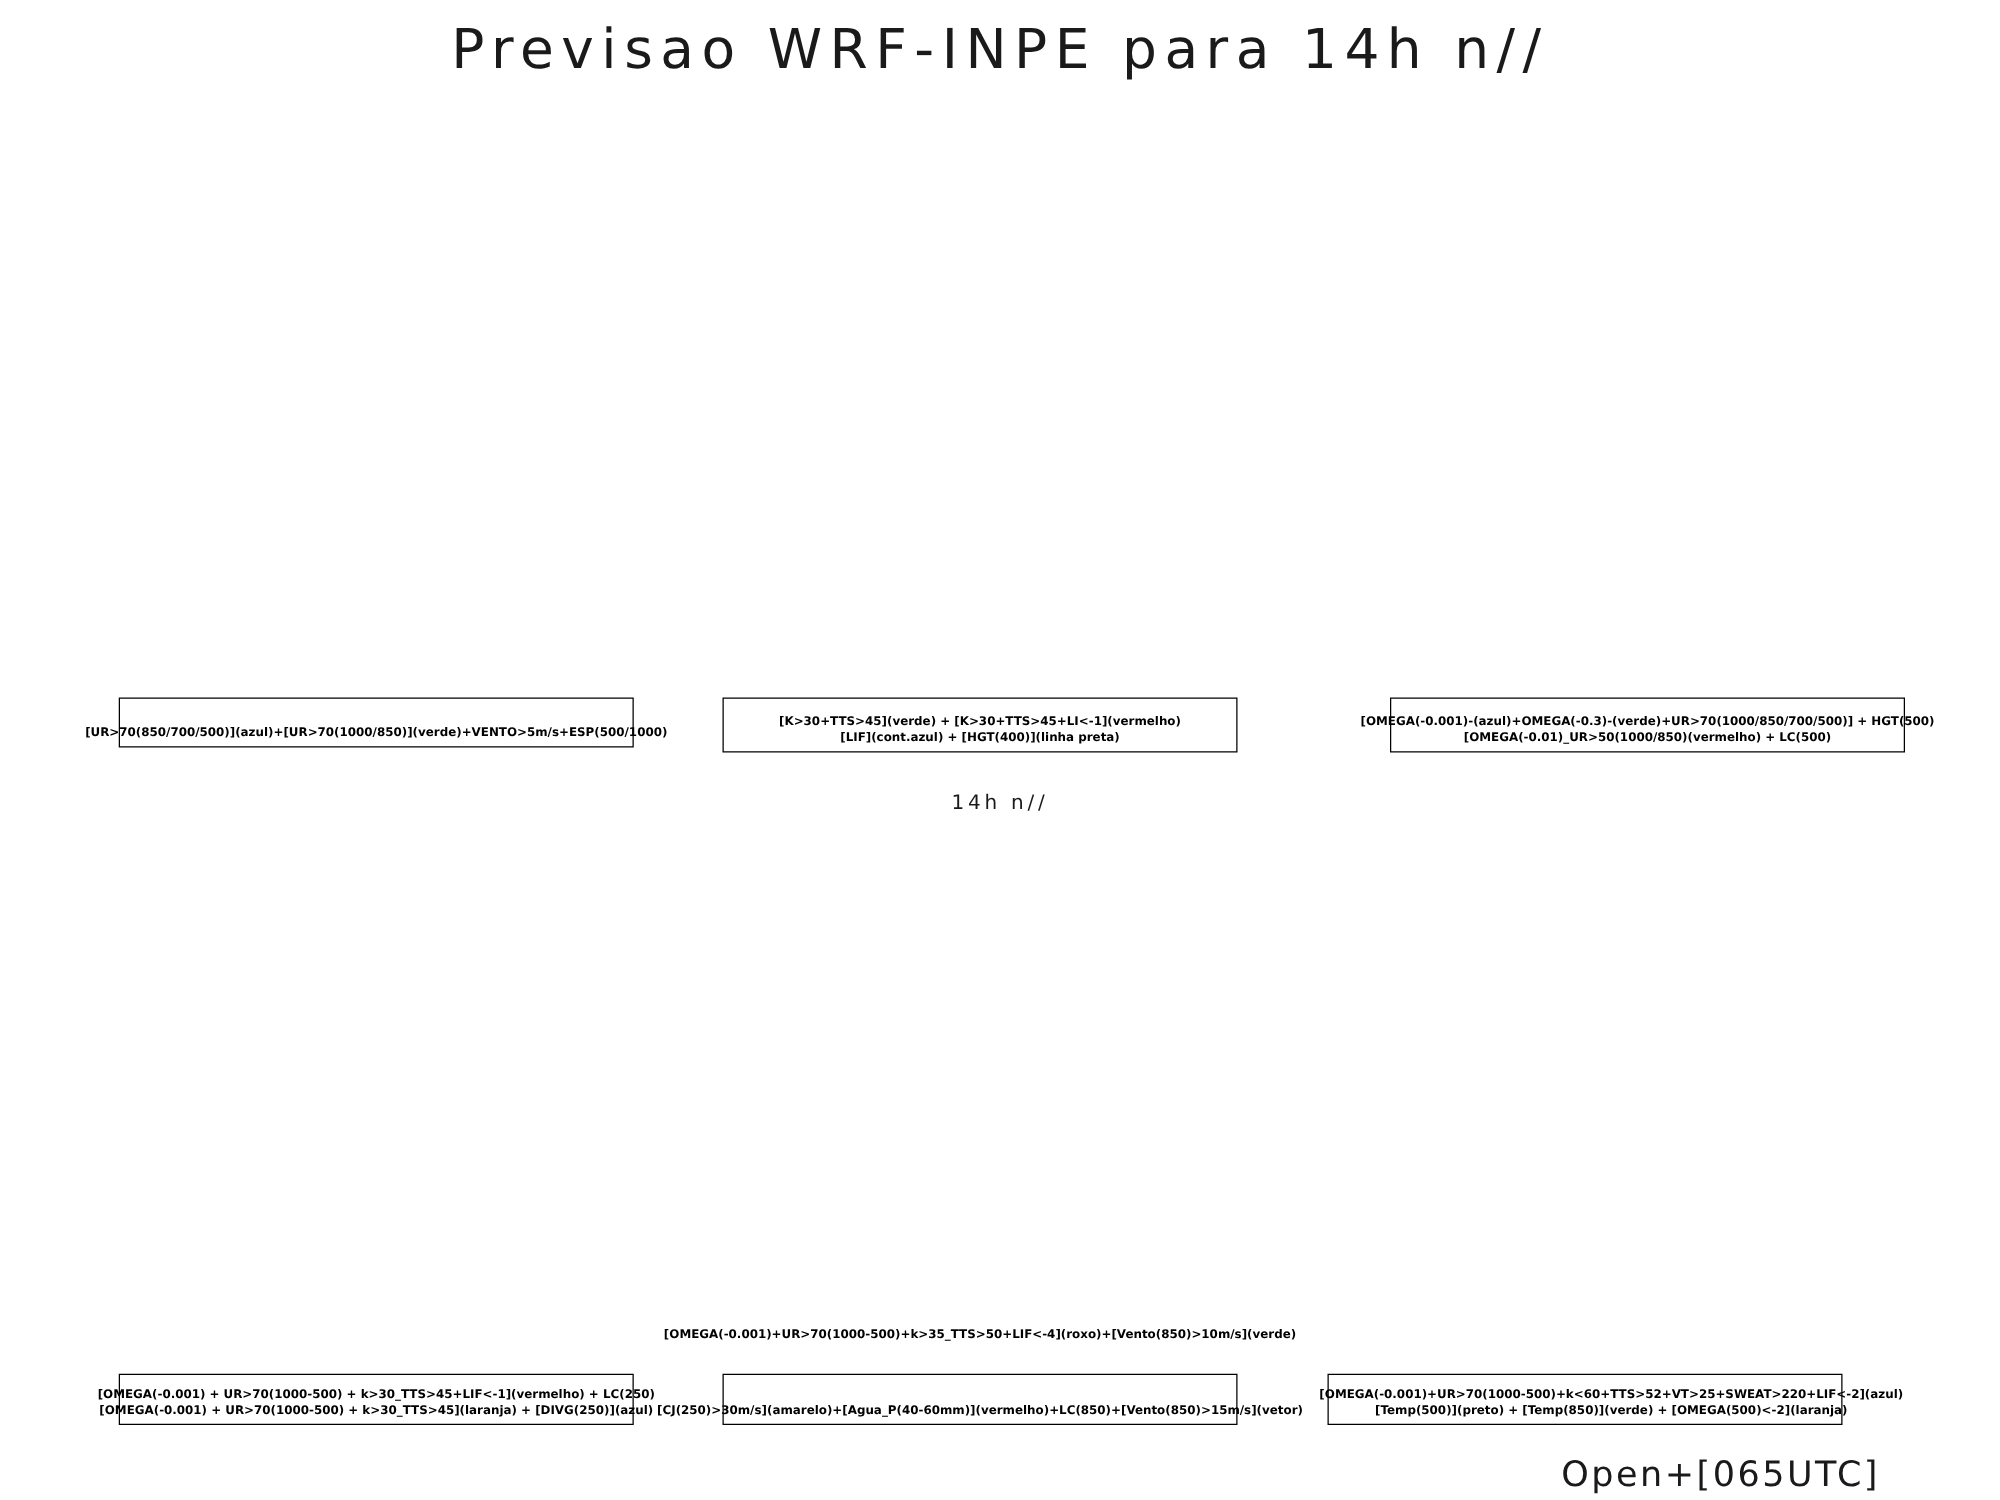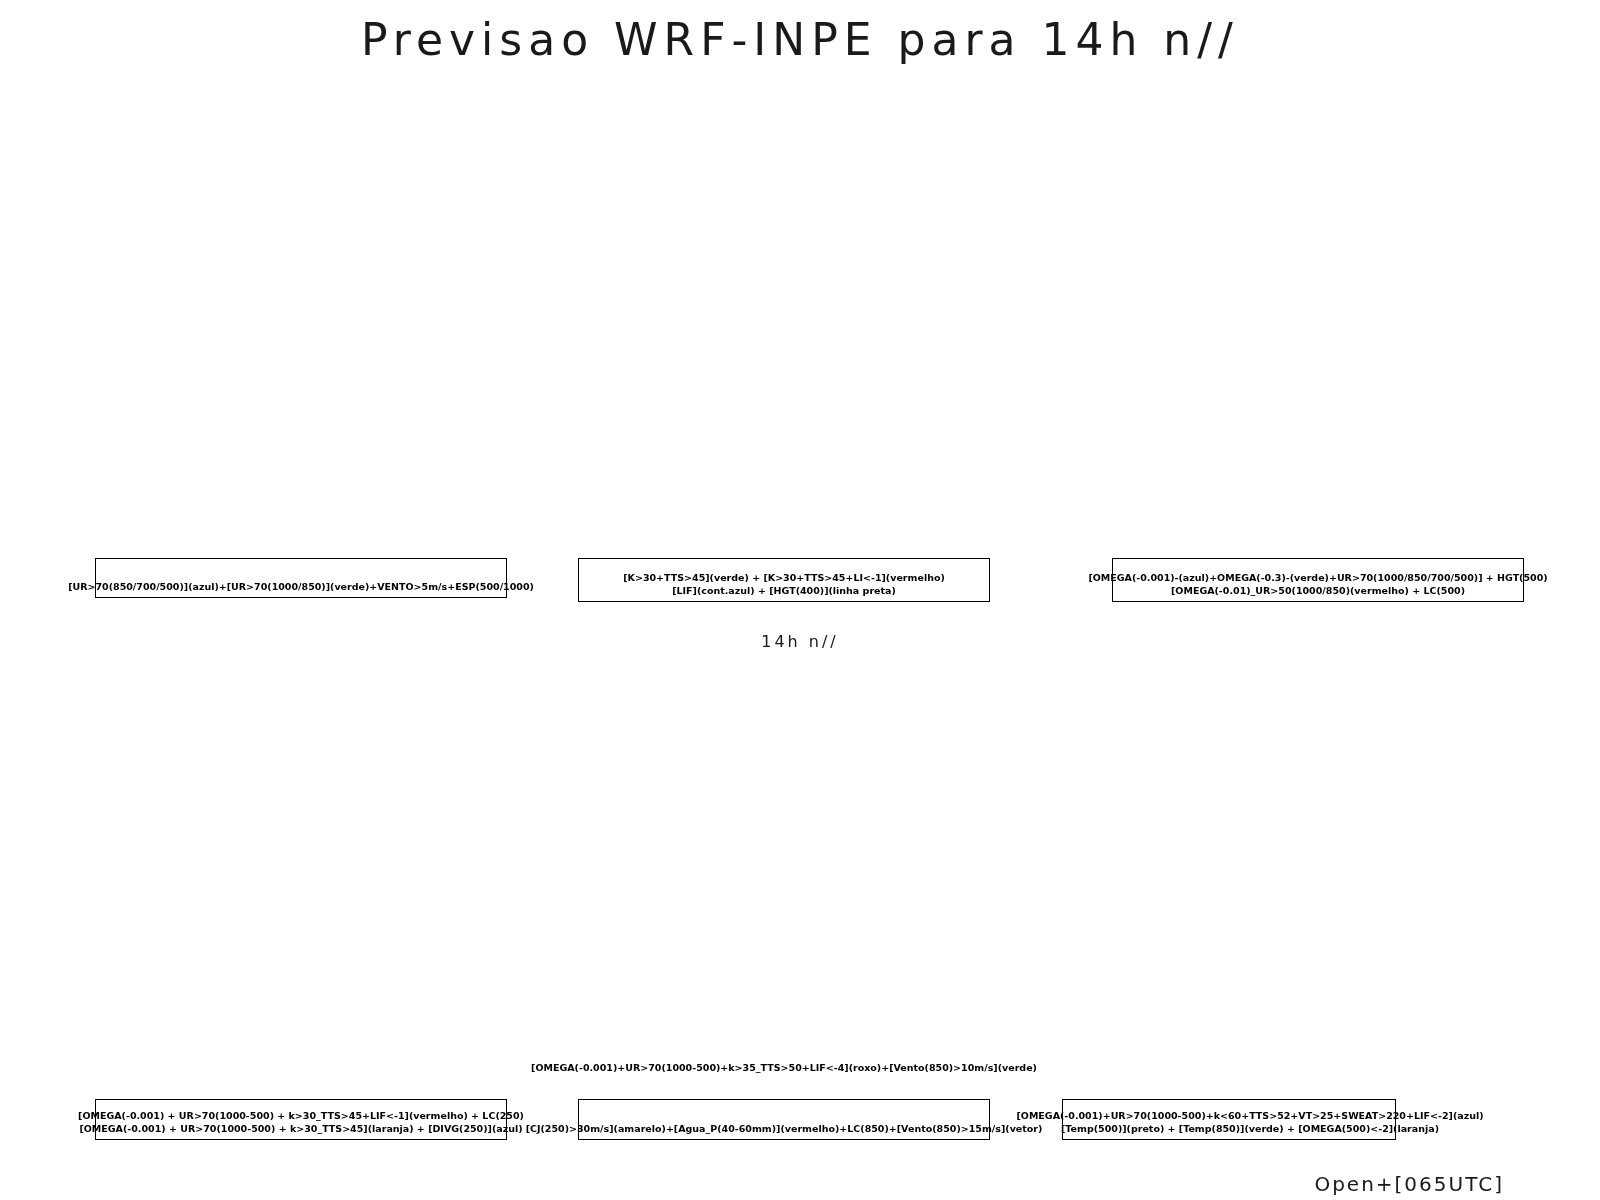--- a/index.html
+++ b/index.html
@@ -67,28 +67,28 @@
   }
 
   
   #box-top-left   { left: 95px;  top: 558px; width: 412px; height: 40px; }
   #box-top-mid    { left: 578px; top: 558px; width: 412px; height: 44px; }
   #box-top-right  { left: 1112px;top: 558px; width: 412px; height: 44px; }
 
   
   #box-bot-left   { left: 95px;  top: 1099px; width: 412px; height: 41px; }
   #box-bot-mid    { left: 578px; top: 1099px; width: 412px; height: 41px; gap: 48px; }
-  #box-bot-right  { left: 1062px;top: 1099px; width: 334px; height: 41px; padding-left: 48px; }
+  #box-bot-right  { left: 1062px;top: 1099px; width: 412px; height: 41px; padding-left: 48px; }
 
   
   .footer-text {
     position: absolute;
     right: 96px;
     bottom: 4px;
-    font-size: 20px;
+    font-size: 28px;
     letter-spacing: 2px;
     color: #1a1a1a;
     white-space: nowrap;
   }
 </style>
 </head>
 <body>
 
 <div class="main-title">Previsao WRF-INPE  para 14h n//</div>
 

